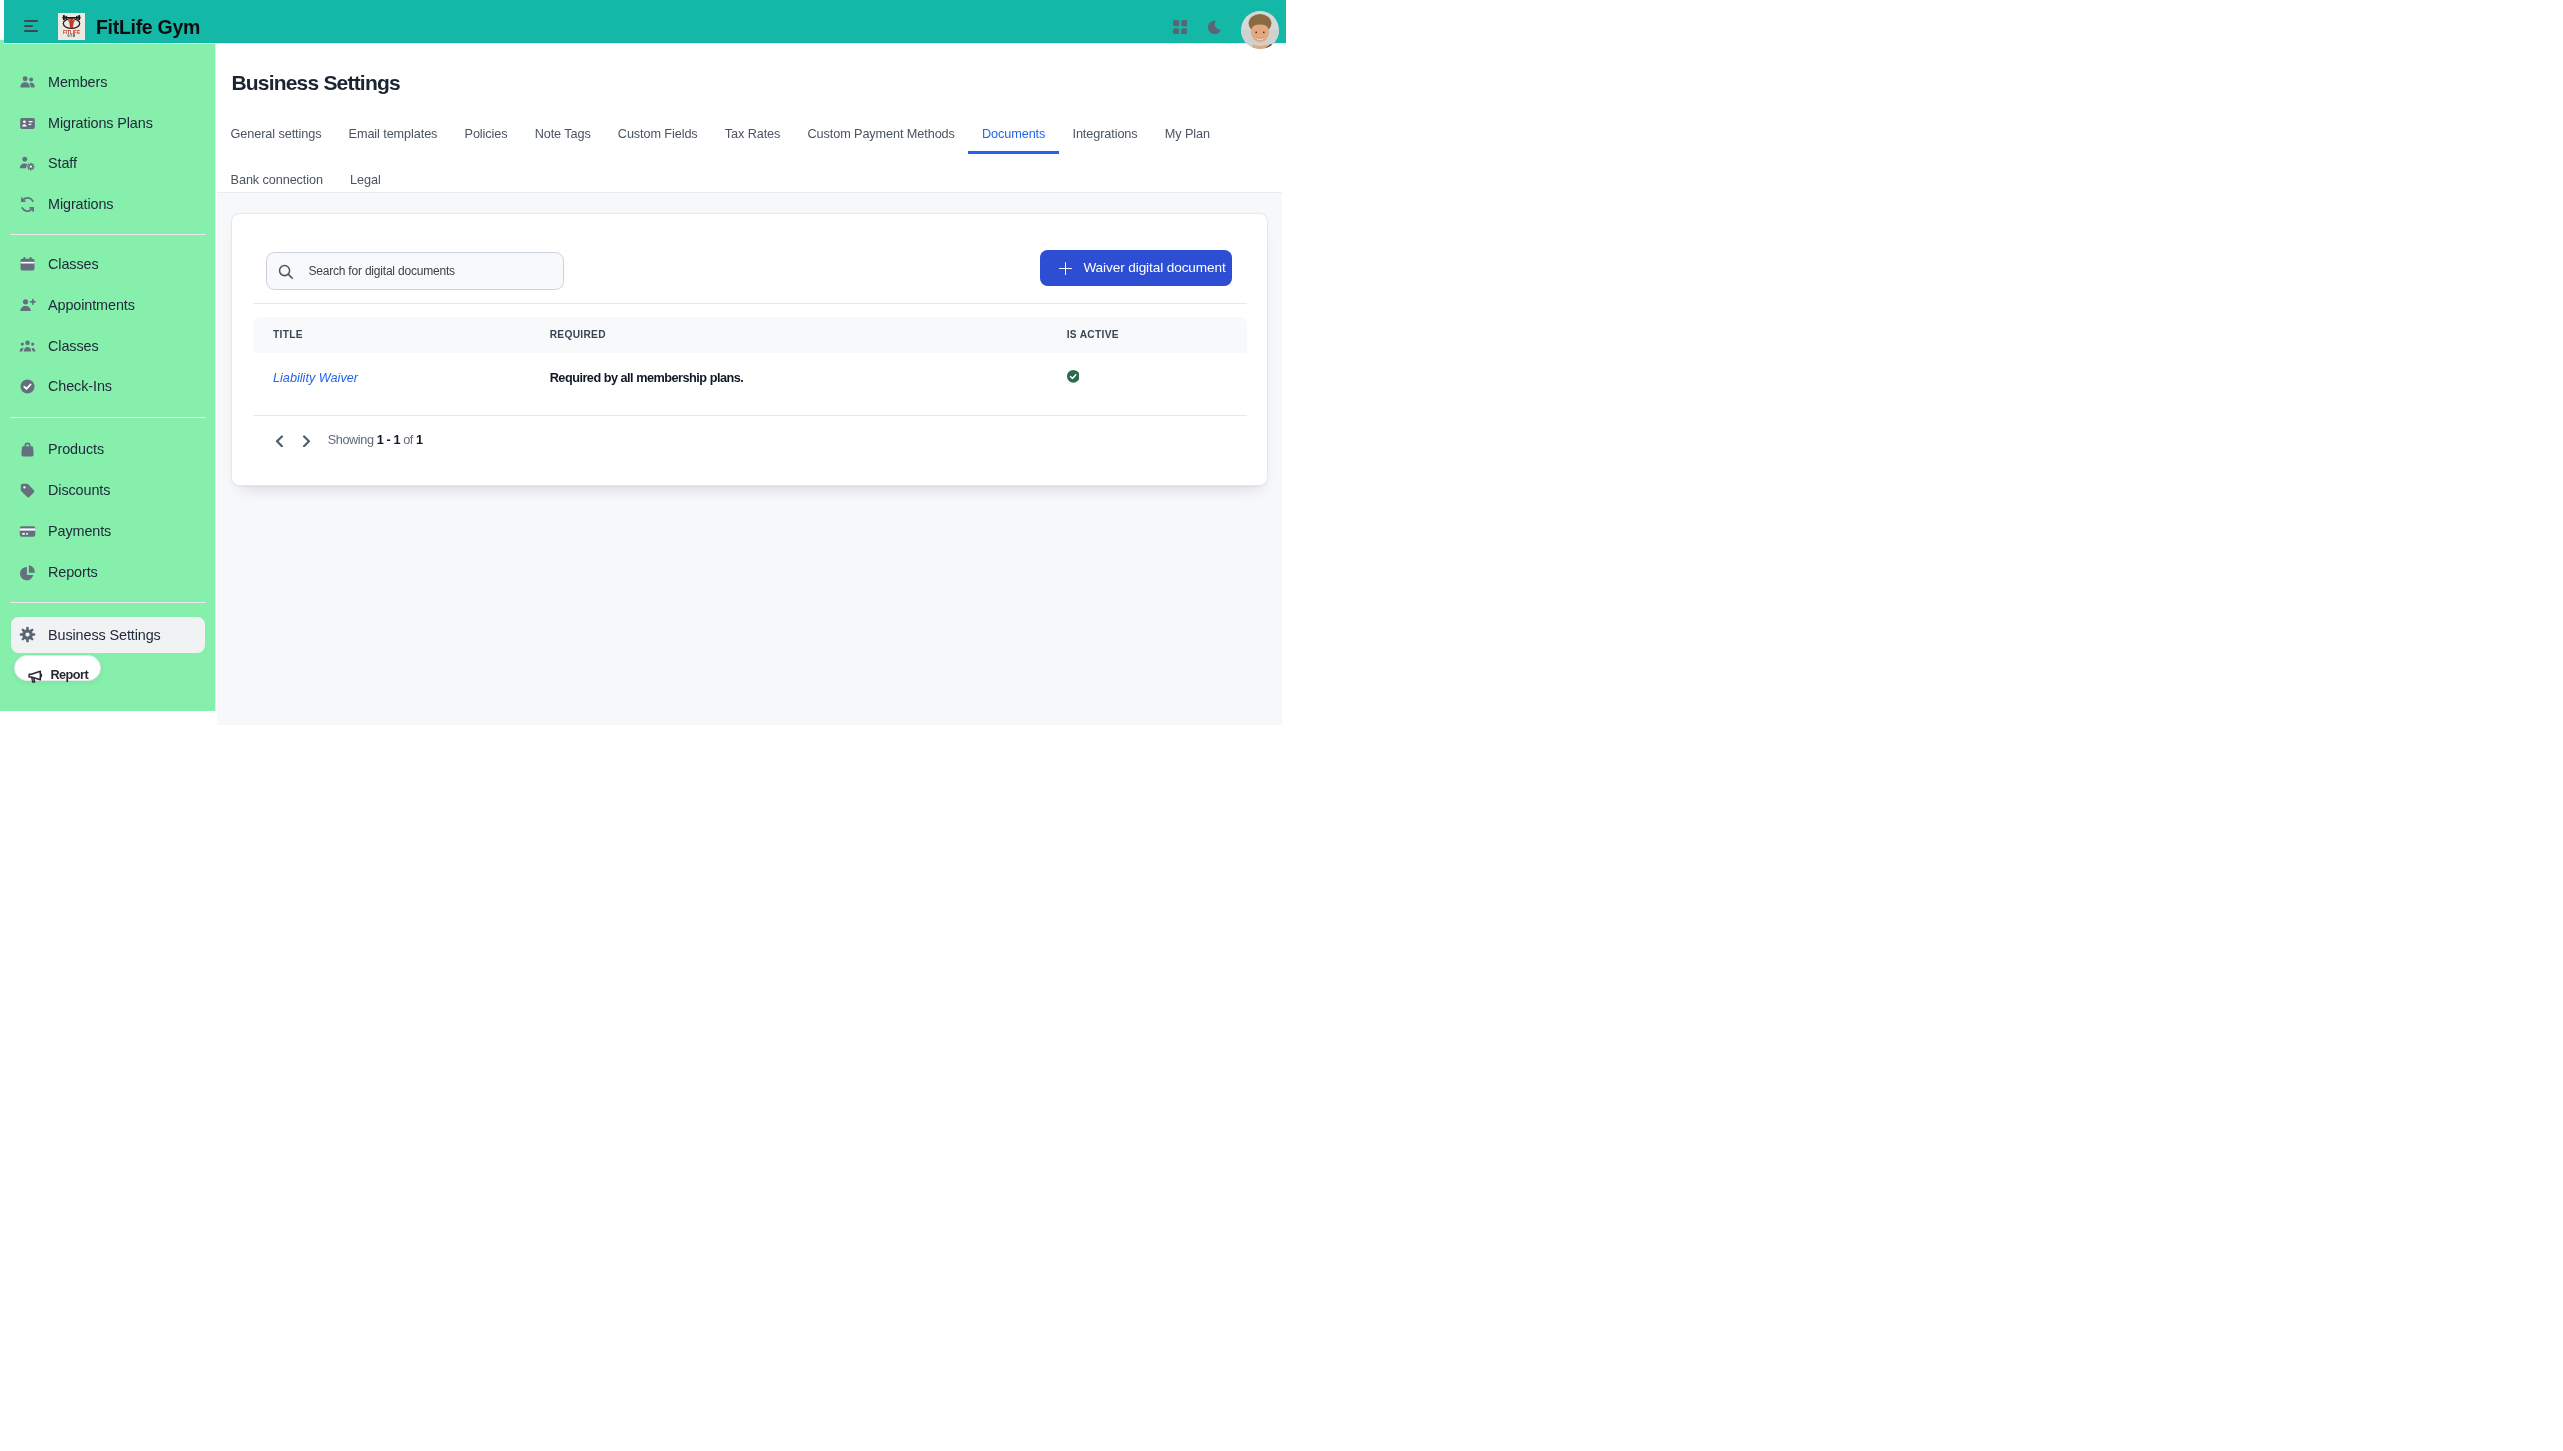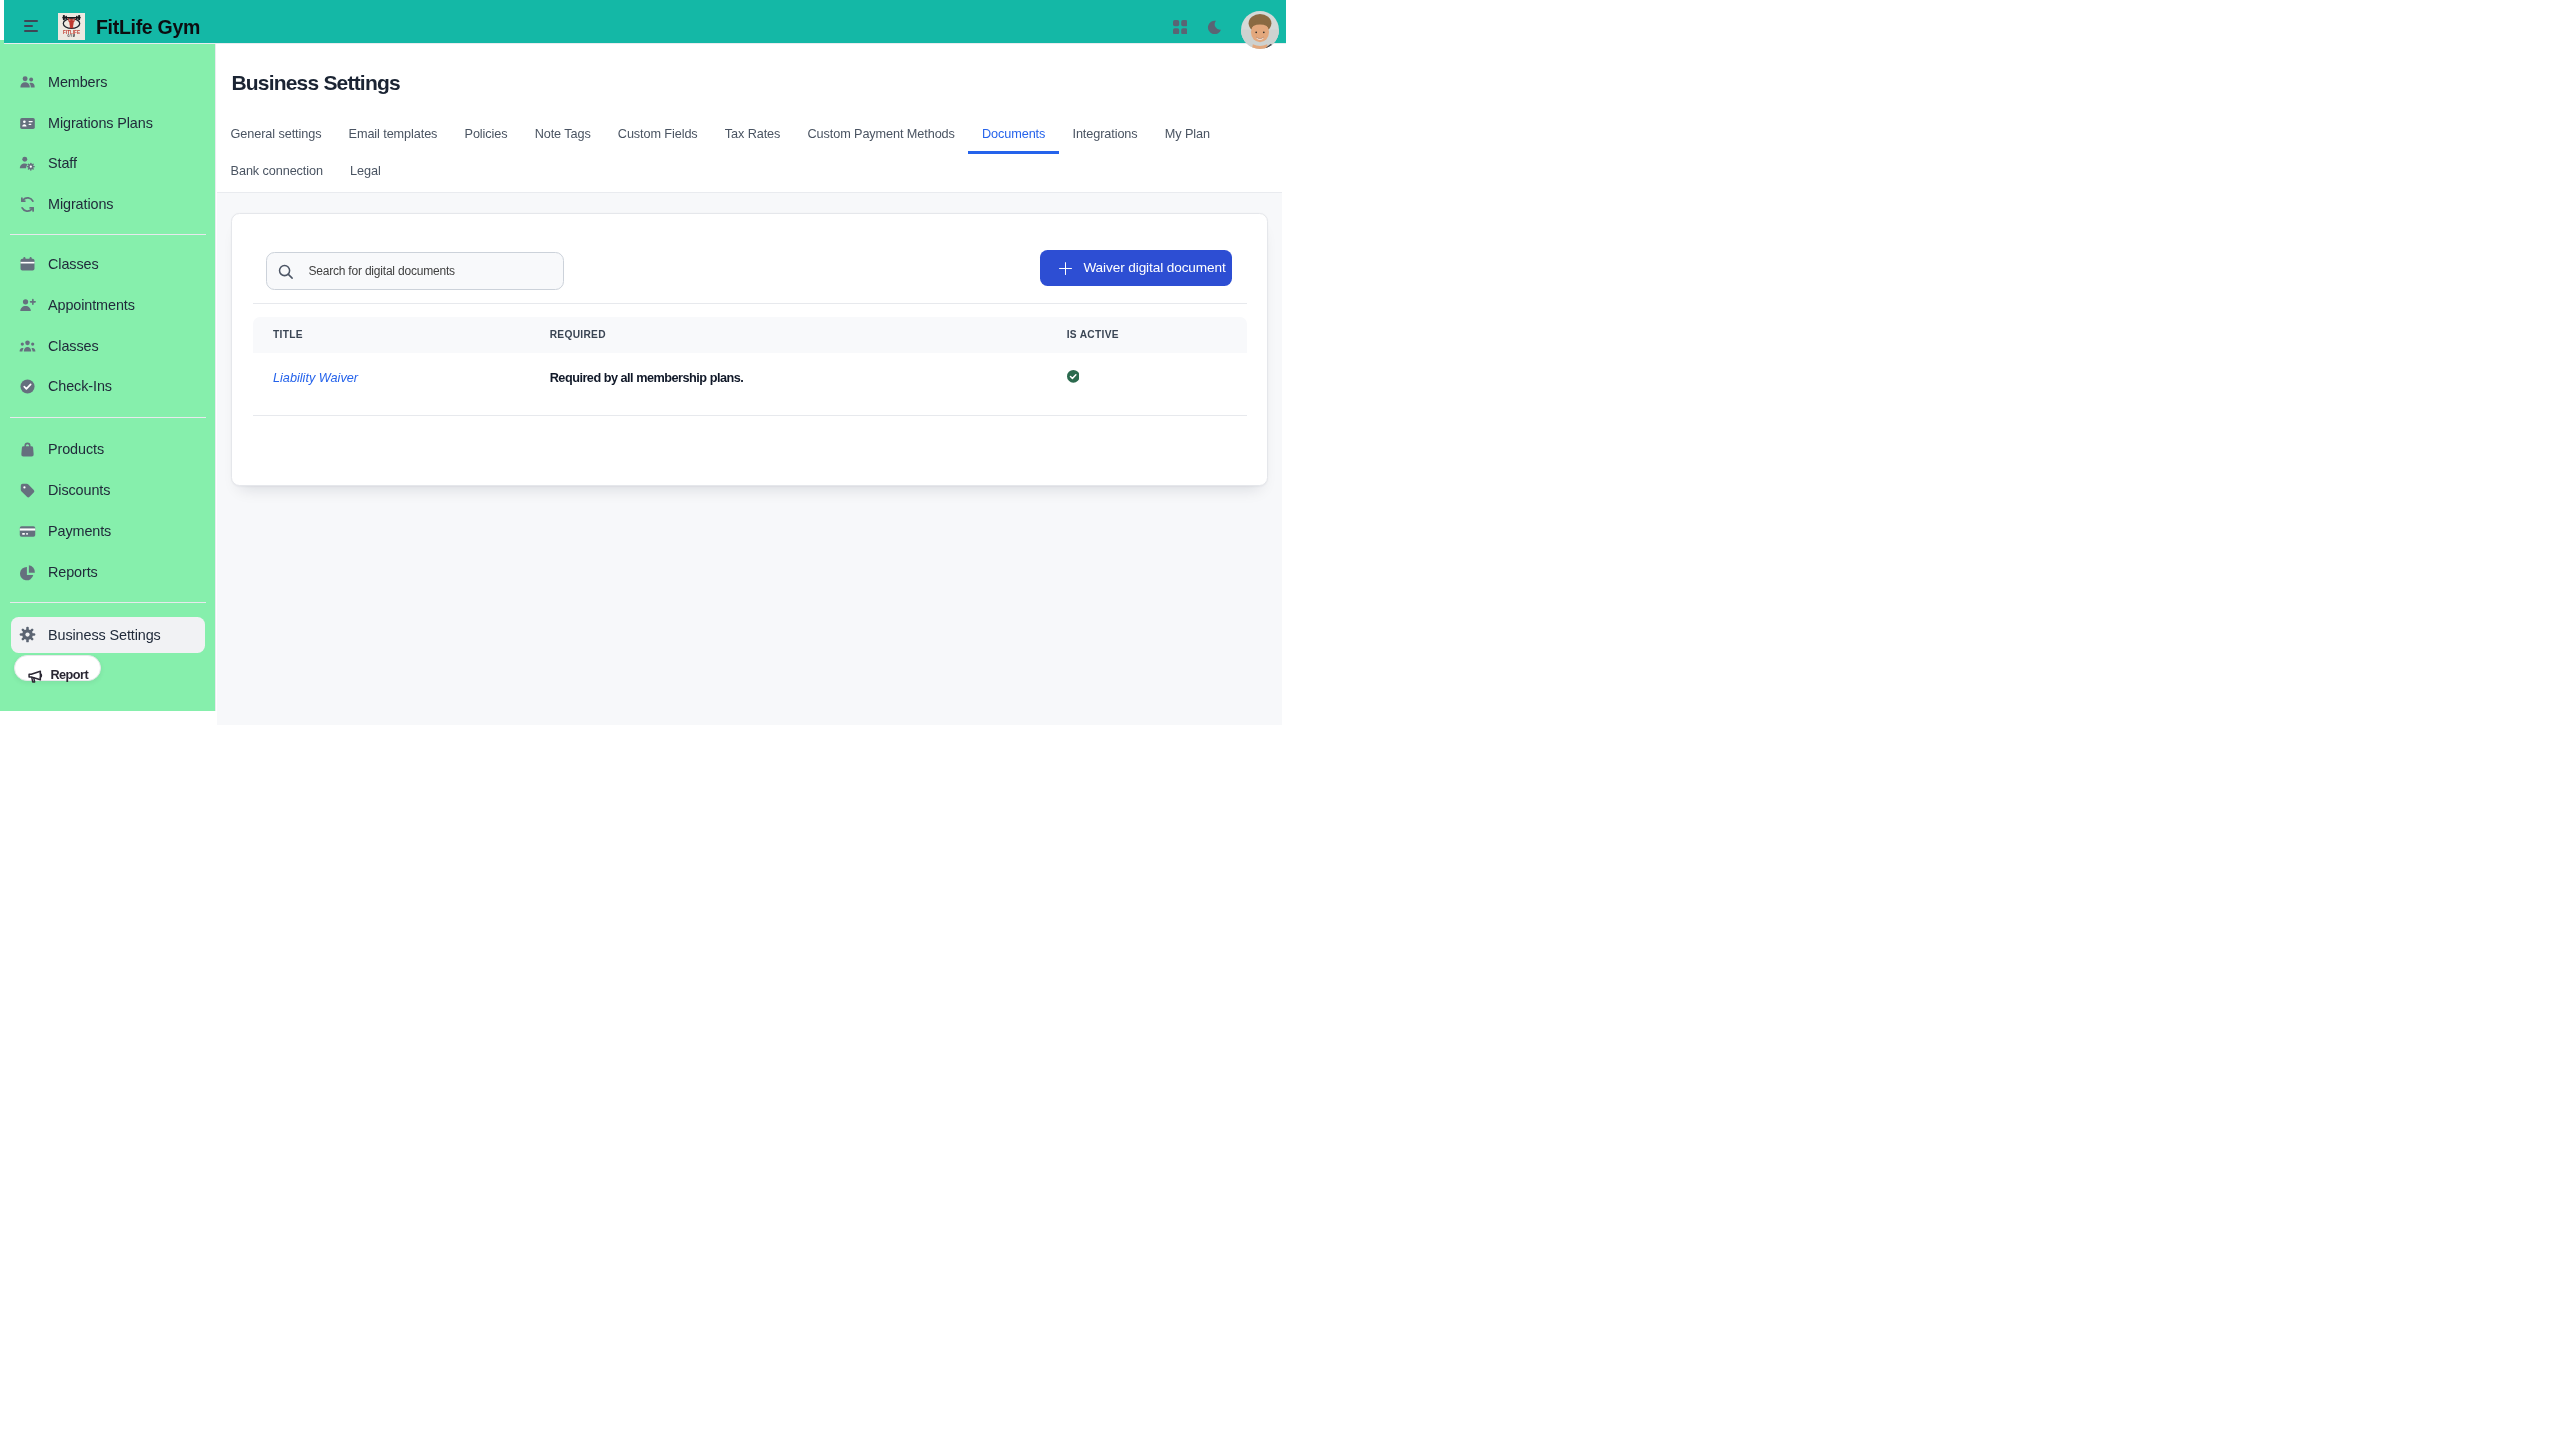--- a/index.html
+++ b/index.html
@@ -22,21 +22,21 @@
 .sdiv { position:absolute; left:10.2px; width:196px; height:0.8px; background:#e7e9ed; }
 .active-item { position:absolute; left:11px; top:577px; width:194px; height:36px; background:#f1f2f4; border-radius:7.6px; }
 .active-item .ic { position:absolute; left:7.6px; top:9.3px; width:17px; height:17px; }
 .active-item .tx { position:absolute; left:37px; top:0; line-height:36px; font-size:14.4px; color:#212b3b; letter-spacing:-0.1px; }
 .report { position:absolute; left:14.4px; top:615px; width:87px; height:26px; background:#fff; border:0.8px solid #e7e8ea; border-radius:20.3px; box-shadow:0 1.7px 5.1px rgba(25,30,40,0.07); }
 .report .tx { position:absolute; left:35px; top:0; line-height:39px; font-size:12.7px; font-weight:bold; letter-spacing:-0.5px; color:#2a2733; }
 .report svg { position:absolute; left:12.7px; top:12px; }
 .main { position:absolute; left:217px; top:54px; width:1065px; height:671px; background:#f7f8fa; }
 .mhead { position:absolute; left:0; top:0; width:1065px; height:139px; background:#fff; border-bottom:0.8px solid #e9ebef; }
 .mhead h1 { position:absolute; left:14.4px; top:14px; font-size:21px; line-height:30.5px; font-weight:bold; letter-spacing:-0.8px; color:#1b2433; }
-.tabs { position:absolute; left:0; top:70px; width:1059px; display:flex; flex-wrap:wrap; row-gap:17px; }
+.tabs { position:absolute; left:0; top:70px; width:1059px; display:flex; flex-wrap:wrap; row-gap:26px; }
 .tab { padding:0 13.6px 0 13.6px; height:20.3px; line-height:20.3px; font-size:12.7px; color:#4a5462; letter-spacing:-0.1px; white-space:nowrap; }
 .tab.on { color:#2563eb; position:relative; }
 .tab.on:after { content:""; position:absolute; left:0; right:0; bottom:-9.7px; height:2.5px; background:#2563eb; }
 .card { position:absolute; left:14.4px; top:159px; width:1037px; height:273px; background:#fff; border:0.8px solid #e5e7eb; border-radius:8.5px; box-shadow:0 0.8px 1.7px rgba(16,24,40,.04), 0 10.2px 15.3px -8.5px rgba(16,24,40,.14); }
 .search { position:absolute; left:34px; top:38px; width:298px; height:38px; background:#f8f9fb; border:0.8px solid #ccd2da; border-radius:8.5px; }
 .search svg { position:absolute; left:11px; top:11px; }
 .search .ph { position:absolute; left:41px; top:0; line-height:37px; font-size:12px; letter-spacing:-0.2px; color:#404040; }
 .cbtn { position:absolute; right:35px; top:36px; width:192px; height:36px; background:#2d4ed3; border-radius:7.6px; color:#fff; }
 .cbtn .plus { position:absolute; left:18.6px; top:12px; width:12.7px; height:12.7px; }
 .cbtn .plus:before { content:""; position:absolute; left:0; top:5.6px; width:12.7px; height:1.5px; background:#fff; border-radius:0.8px; }
@@ -271,15 +271,24 @@
       <span style="left:814px">IS ACTIVE</span>
     </div>
     <div class="trow">
       <span class="link">Liability Waiver</span>
       <span class="reqtx">Required by all membership plans.</span>
       <svg class="gcheck" width="12.7" height="12.7" viewBox="0 0 15 15">
           <circle cx="7.5" cy="7.5" r="7.5" fill="#2b6a4e"></circle>
           <path d="M4.1 7.7l2.3 2.2 4.1-4.2" fill="none" stroke="#fff" stroke-width="1.7" stroke-linecap="round" stroke-linejoin="round"></path>
         </svg>
     </div>
+    <div class="pager">
+      <svg class="chev" style="left:21px" width="12" height="12.7" viewBox="0 0 14 15" fill="none" stroke="#515c6c" stroke-width="2.6" stroke-linecap="round" stroke-linejoin="round">
+          <path d="M9.3 1.7L3.5 7.5l5.8 5.8"></path>
+        </svg>
+      <svg class="chev" style="left:47px" width="12" height="12.7" viewBox="0 0 14 15" fill="none" stroke="#515c6c" stroke-width="2.6" stroke-linecap="round" stroke-linejoin="round">
+          <path d="M4.7 1.7l5.8 5.8-5.8 5.8"></path>
+        </svg>
+      <span class="showing">Showing <b>1 - 1</b> of <b>1</b></span>
+    </div>
   </div>
 </div>
 
 
 </body></html>

